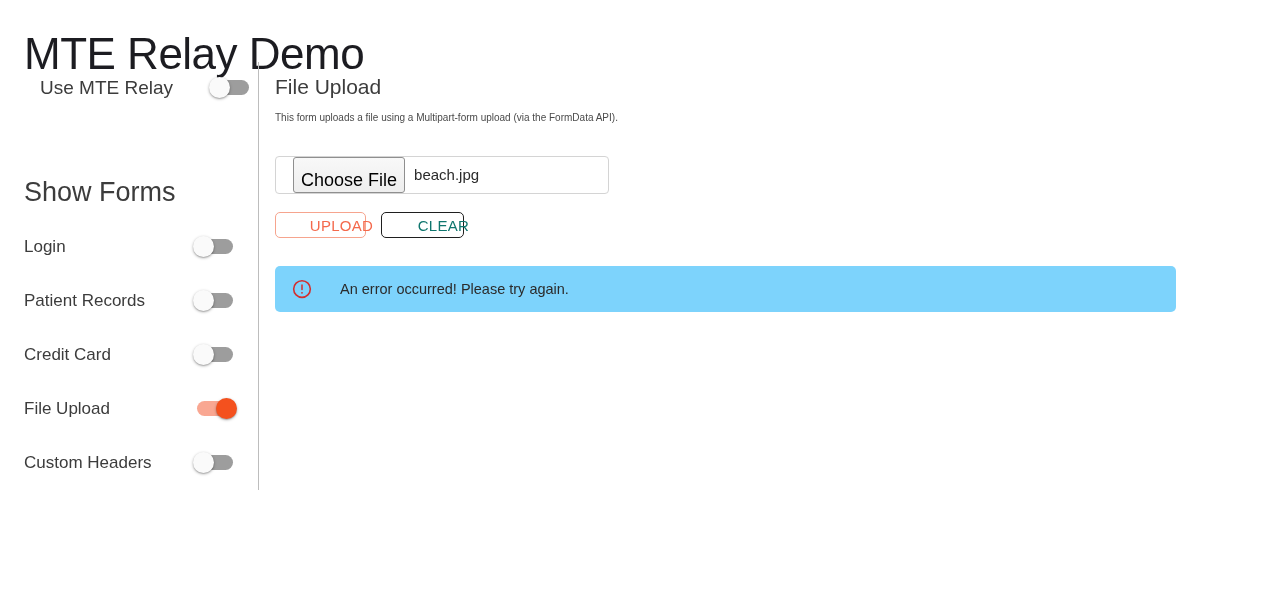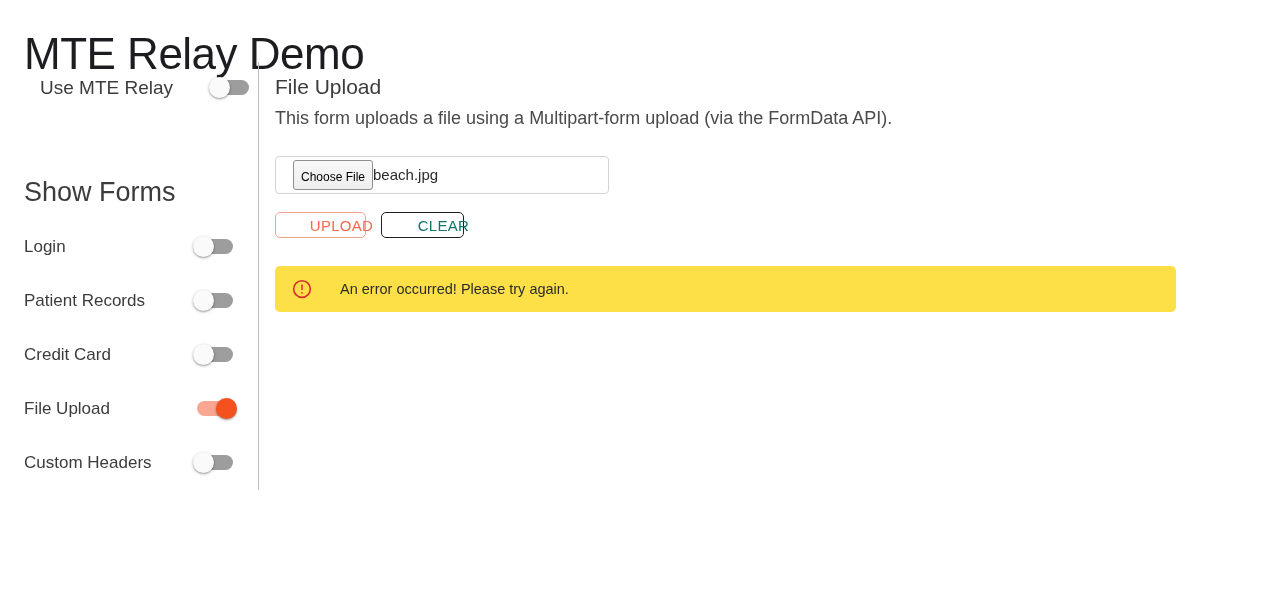--- a/index.html
+++ b/index.html
@@ -159,21 +159,21 @@
   }
   .panel-title {
     font-size: 21px;
     font-weight: 400;
     color: #3c3c3c;
     line-height: 28px;
     margin: 11px 0 0 0;
     white-space: nowrap;
   }
   .panel-desc {
-    font-size: 18px;
+    font-size: 10px;
     color: #4a4a4a;
     line-height: 20px;
     margin: 7px 0 14px 0;
     white-space: nowrap;
   }
 
   
   .file-field {
     position: absolute;
     left: 0;
@@ -184,34 +184,34 @@
     border: 1px solid #d4d4d4;
     border-radius: 4px;
     background: #ffffff;
     display: flex;
     align-items: center;
     padding-left: 17px;
   }
   .choose-file-btn {
     display: inline-block;
     font-family: "Liberation Sans", sans-serif;
-    font-size: 12px;
+    font-size: 18px;
     line-height: 17px;
     color: #000000;
     background: linear-gradient(#f8f8f8, #eeeeee);
     border: 1px solid #8f8f8f;
     border-radius: 3px;
-    padding: 8px 7px 3px 7px;
+    padding: 14px 7px 3px 7px;
     cursor: pointer;
     white-space: nowrap;
   }
   .file-name {
     font-size: 15px;
     color: #2b2b2b;
-    margin-left: 0;
+    margin-left: 9px;
     line-height: 20px;
     white-space: nowrap;
   }
 
   
   .btn-row {
     position: absolute;
     left: 0;
     top: 150px;
     display: flex;
@@ -244,21 +244,21 @@
   }
 
   
   .alert {
     position: absolute;
     left: 0;
     top: 204px;
     width: 901px;
     height: 46px;
     box-sizing: border-box;
-    background: #fde047;
+    background: #7dd3fc;
     border-radius: 5px;
     display: flex;
     align-items: center;
     padding-left: 17px;
   }
   .alert-icon {
     width: 20px;
     height: 20px;
     flex: 0 0 20px;
     display: block;

